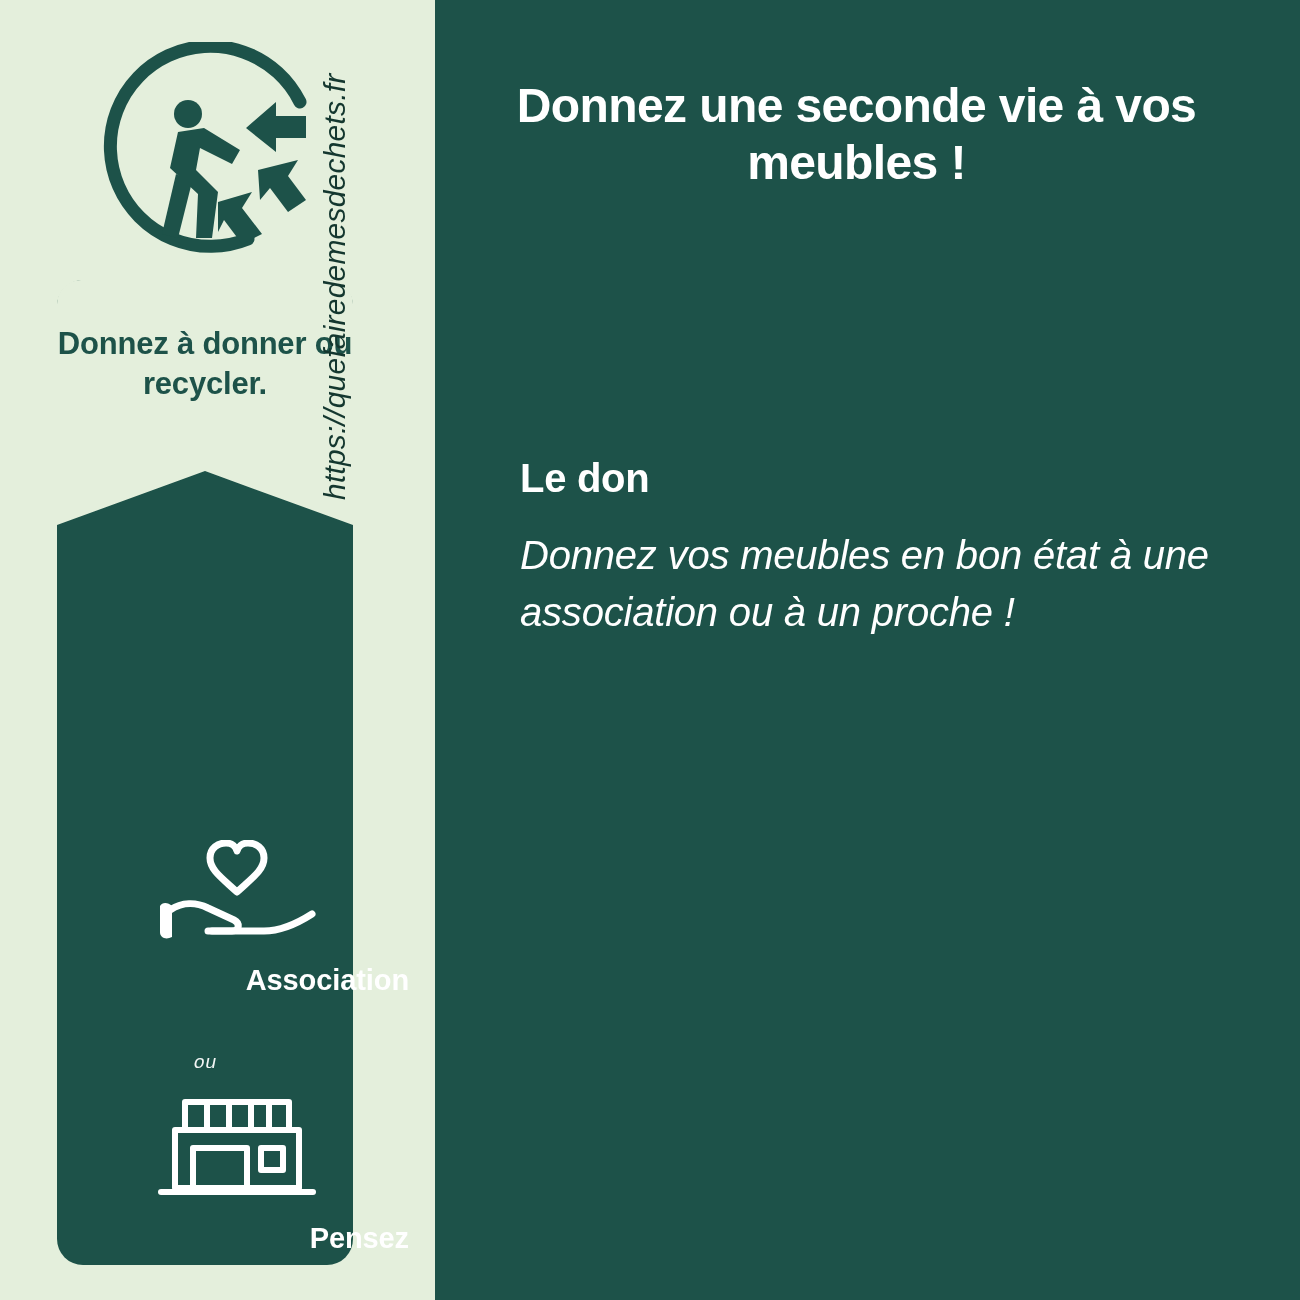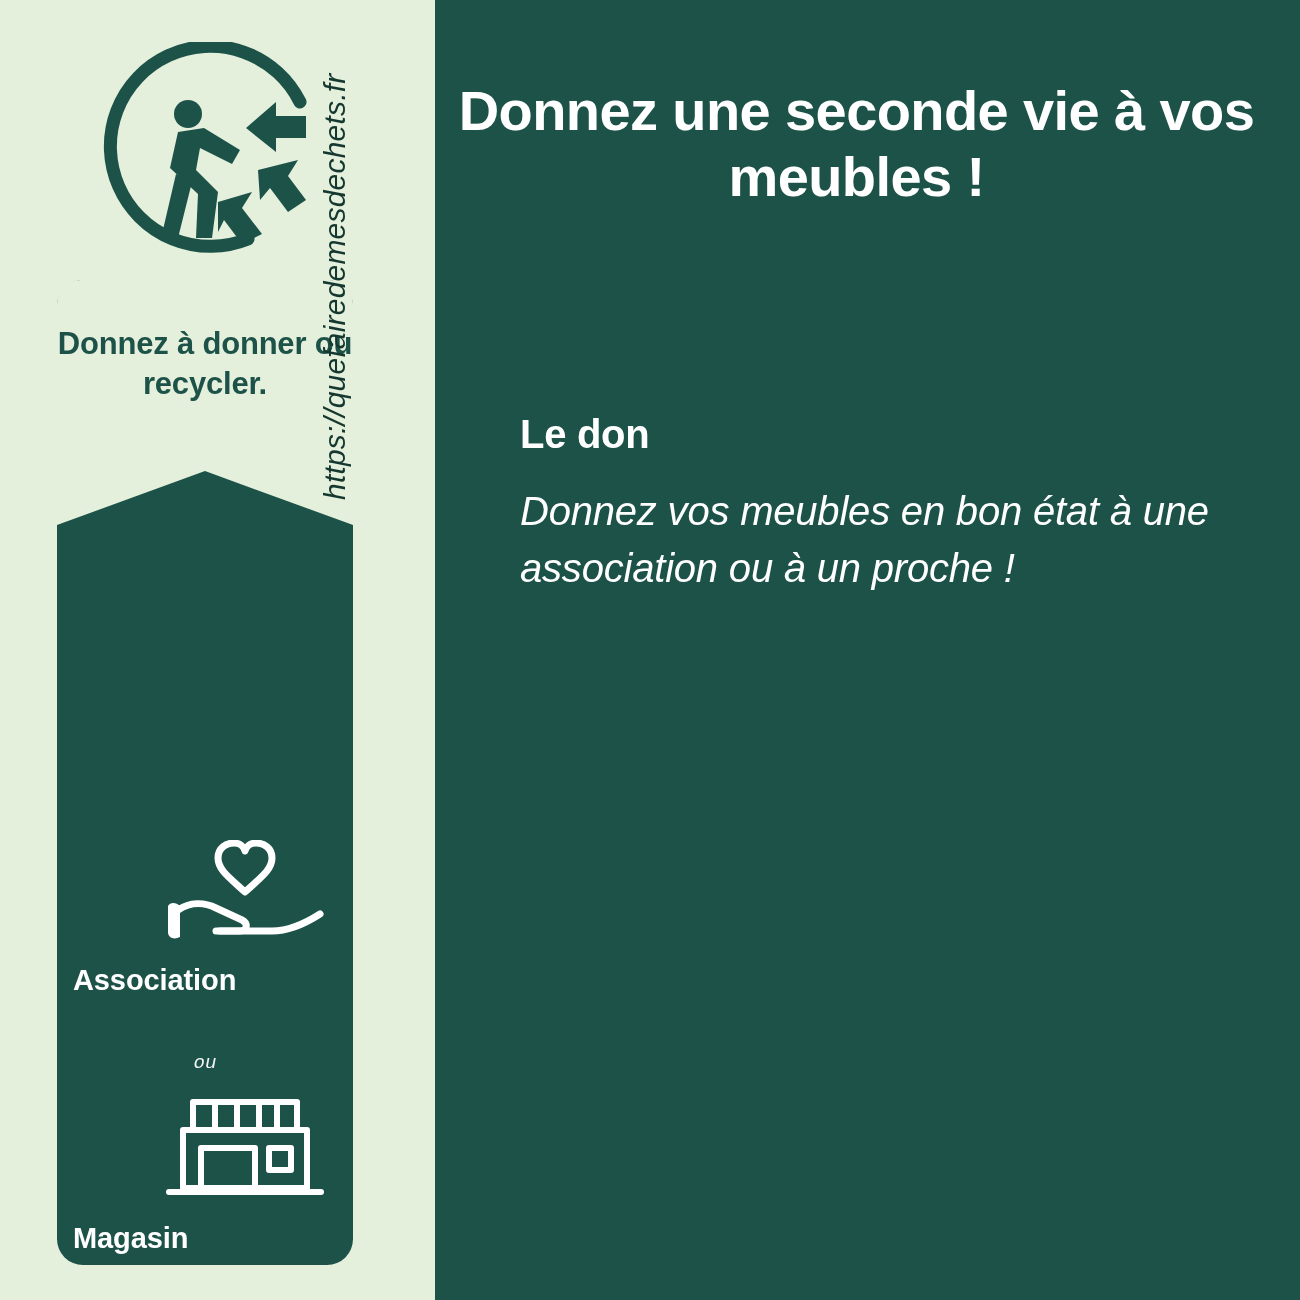--- a/index.html
+++ b/index.html
@@ -67,23 +67,23 @@
     text-align: center;
     color: #1d5249;
     font-size: 31px;
     font-weight: bold;
     line-height: 1.28;
     letter-spacing: -0.2px;
   }
 
   .option {
     position: absolute;
-    left: 16px;
+    left: 8px;
     width: 344px;
-    text-align: left;
+    text-align: right;
     color: #ffffff;
   }
   .option-icon {
     display: flex;
     justify-content: center;
     align-items: flex-end;
     height: 110px;
   }
   .option-label {
     font-size: 29px;
@@ -130,30 +130,31 @@
     box-sizing: border-box;
     padding: 0;
   }
 
   .headline {
     position: absolute;
     left: 20px;
     right: 42px;
     top: 78px;
     text-align: center;
-    font-size: 56px;
+    font-size: 48px;
     font-weight: bold;
     line-height: 1.18;
     letter-spacing: -0.6px;
   }
 
   .section {
     position: absolute;
     left: 85px;
     right: 70px;
+    margin-top: 44px;
   }
   .section-1 { top: 412px; }
   .section-2 { top: 828px; }
 
   .section-title {
     font-size: 40px;
     font-weight: bold;
     letter-spacing: -0.3px;
     margin-bottom: 26px;
   }
@@ -215,21 +216,21 @@
             <g fill="none" stroke="#ffffff" stroke-width="6" stroke-linejoin="round" stroke-linecap="round">
               <rect x="38" y="14" width="104" height="28"></rect>
               <path d="M60 14 L60 42 M82 14 L82 42 M104 14 L104 42 M122 14 L122 42"></path>
               <path d="M28 42 L152 42 L152 100 L28 100 Z"></path>
               <path d="M46 60 L100 60 L100 100 L46 100 Z"></path>
               <path d="M114 60 L136 60 L136 82 L114 82 Z"></path>
               <path d="M14 104 L166 104"></path>
             </g>
           </svg>
         </div>
-        <div class="option-label">Magasin</div>
+        <div class="option-label">Pensez</div>
       </div>
 
     </div>
 
     <div class="url">https://quefairedemesdechets.fr</div>
   </div>
 
   <div class="right-panel">
 
     <div class="headline">Donnez une seconde vie à vos meubles !</div>

